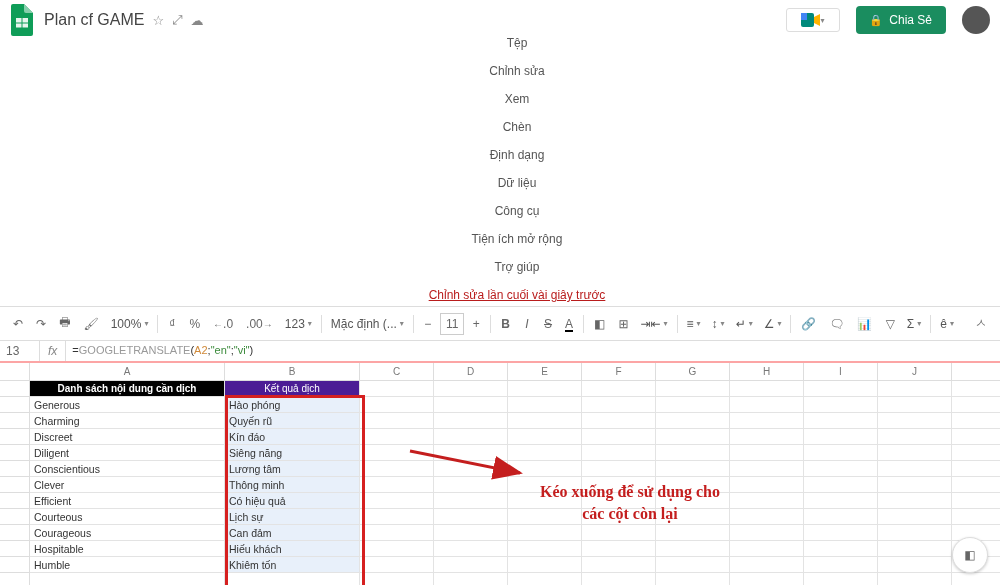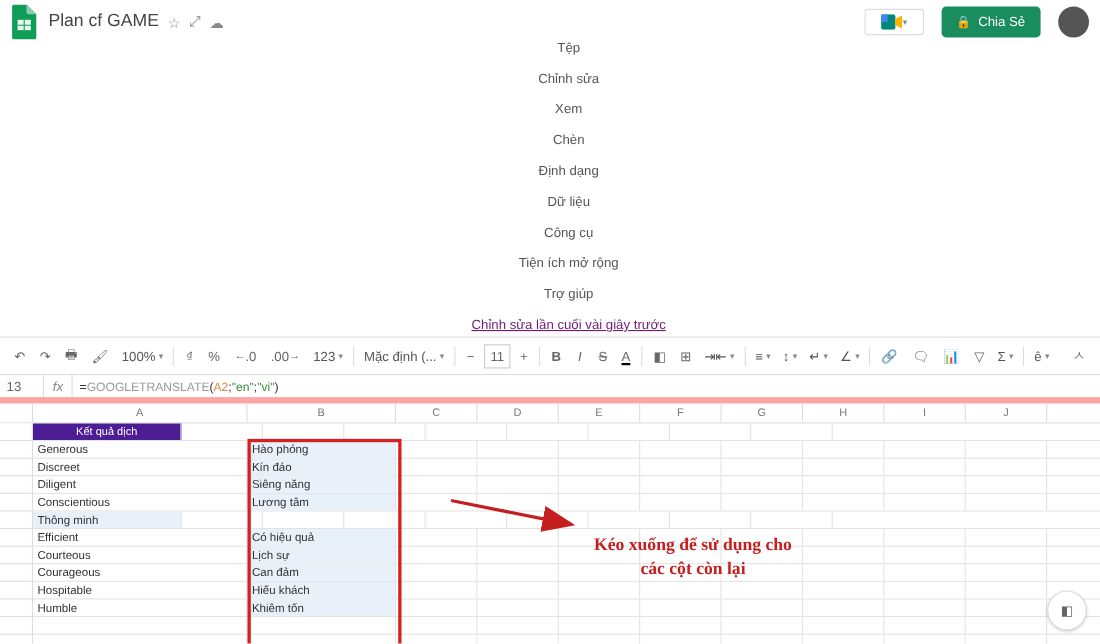--- a/index.html
+++ b/index.html
@@ -13,35 +13,35 @@
 .doc-title { font-size: 16px; color: #444; }
 .title-icon { color: #888; font-size: 13px; cursor: pointer; }
 .header-right { display: flex; align-items: center; gap: 16px; }
 .meet-badge { padding: 4px 14px; border: 1px solid #ddd; border-radius: 3px; display: flex; align-items: center; }
 .share-btn { background: #1a8d5f; color: #fff; padding: 7px 14px; border-radius: 4px; display: flex; align-items: center; gap: 6px; font-size: 12px; font-weight: 500; cursor: pointer; }
 .lock-icon { font-size: 11px; }
 .avatar { width: 28px; height: 28px; border-radius: 50%; background: #555; }
 
 .menubar { display: flex; align-items: center; gap: 14px; padding: 2px 10px 4px 44px; font-size: 12px; color: #555; flex-direction: column; }
 .menu-item { cursor: pointer; }
-.edit-info { color: #701a75; text-decoration: underline; cursor: pointer; }
+.edit-info { color: #b91c1c; text-decoration: underline; cursor: pointer; }
 
 .toolbar { display: flex; align-items: center; gap: 3px; padding: 3px 8px; border-top: 1px solid #ddd; border-bottom: 1px solid #ddd; font-size: 12px; color: #555; position: relative; }
 .tbtn { padding: 3px 5px; cursor: pointer; display: flex; align-items: center; justify-content: center; min-width: 18px; color: #666; }
 .tsep { width: 1px; height: 18px; background: #ddd; margin: 0 2px; }
 .tselect { display: flex; align-items: center; gap: 3px; padding: 2px 4px; cursor: pointer; }
 .caret { font-size: 8px; color: #888; }
 .tbold { font-weight: bold; }
 .titalic { font-style: italic; }
 .tstrike { text-decoration: line-through; }
 .color-letter { position: relative; }
 .color-letter::after { content: ""; position: absolute; left: 0; right: 0; bottom: -1px; height: 2px; background: #000; }
 .toolbar-end { margin-left: auto; display: flex; align-items: center; gap: 4px; }
 
-.formula-bar { display: flex; align-items: flex-end; border-bottom: 6px solid #fca5a5; font-size: 12px; }
+.formula-bar { display: flex; align-items: flex-start; border-bottom: 2px solid #fca5a5; font-size: 12px; }
 .name-box { width: 40px; padding: 3px 6px; border-right: 1px solid #ddd; color: #666; }
 .fx { padding: 3px 8px; color: #888; font-style: italic; border-right: 1px solid #ddd; }
 .formula-input { flex: 1; padding: 3px 6px; color: #333; font-family: monospace; font-size: 11px; }
 .fn-name { color: #999; }
 .fn-ref { color: #d08a3a; }
 .fn-str { color: #3a8a3a; }
 
 .sheet { display: flex; height: calc(585px - 112px); position: relative; }
 .row-headers { width: 30px; border-right: 1px solid #ddd; background: #fff; }
 .col-header-row { display: flex; height: 18px; border-bottom: 1px solid #ddd; background: #fff; }
@@ -238,20 +238,21 @@
       <div class="row-hdr"></div>
       <div class="row-hdr"></div>
       <div class="row-hdr"></div>
       <div class="row-hdr"></div>
       <div class="row-hdr"></div>
       <div class="row-hdr"></div>
     </div>
   <div class="grid">
     <div class="rows" id="rows-container">
       <div class="data-row">
+        <div class="cell hdr-cell-a">Danh sách nội dung cần dịch</div>
         <div class="cell hdr-cell-b">Kết quả dịch</div>
         <div class="cell cell-other"></div>
         <div class="cell cell-other"></div>
         <div class="cell cell-other"></div>
         <div class="cell cell-other"></div>
         <div class="cell cell-other"></div>
         <div class="cell cell-other"></div>
         <div class="cell cell-other"></div>
         <div class="cell cell-other"></div>
       </div>
@@ -261,20 +262,32 @@
           <div class="cell cell-other"></div>
           <div class="cell cell-other"></div>
           <div class="cell cell-other"></div>
           <div class="cell cell-other"></div>
           <div class="cell cell-other"></div>
           <div class="cell cell-other"></div>
           <div class="cell cell-other"></div>
           <div class="cell cell-other"></div>
         </div>
         <div class="data-row">
+          <div class="cell cell-a">Charming</div>
+          <div class="cell cell-b">Quyến rũ</div>
+          <div class="cell cell-other"></div>
+          <div class="cell cell-other"></div>
+          <div class="cell cell-other"></div>
+          <div class="cell cell-other"></div>
+          <div class="cell cell-other"></div>
+          <div class="cell cell-other"></div>
+          <div class="cell cell-other"></div>
+          <div class="cell cell-other"></div>
+        </div>
+        <div class="data-row">
           <div class="cell cell-a">Discreet</div>
           <div class="cell cell-b">Kín đáo</div>
           <div class="cell cell-other"></div>
           <div class="cell cell-other"></div>
           <div class="cell cell-other"></div>
           <div class="cell cell-other"></div>
           <div class="cell cell-other"></div>
           <div class="cell cell-other"></div>
           <div class="cell cell-other"></div>
           <div class="cell cell-other"></div>
@@ -297,20 +310,21 @@
           <div class="cell cell-other"></div>
           <div class="cell cell-other"></div>
           <div class="cell cell-other"></div>
           <div class="cell cell-other"></div>
           <div class="cell cell-other"></div>
           <div class="cell cell-other"></div>
           <div class="cell cell-other"></div>
           <div class="cell cell-other"></div>
         </div>
         <div class="data-row">
+          <div class="cell cell-a">Clever</div>
           <div class="cell cell-b">Thông minh</div>
           <div class="cell cell-other"></div>
           <div class="cell cell-other"></div>
           <div class="cell cell-other"></div>
           <div class="cell cell-other"></div>
           <div class="cell cell-other"></div>
           <div class="cell cell-other"></div>
           <div class="cell cell-other"></div>
           <div class="cell cell-other"></div>
         </div>

